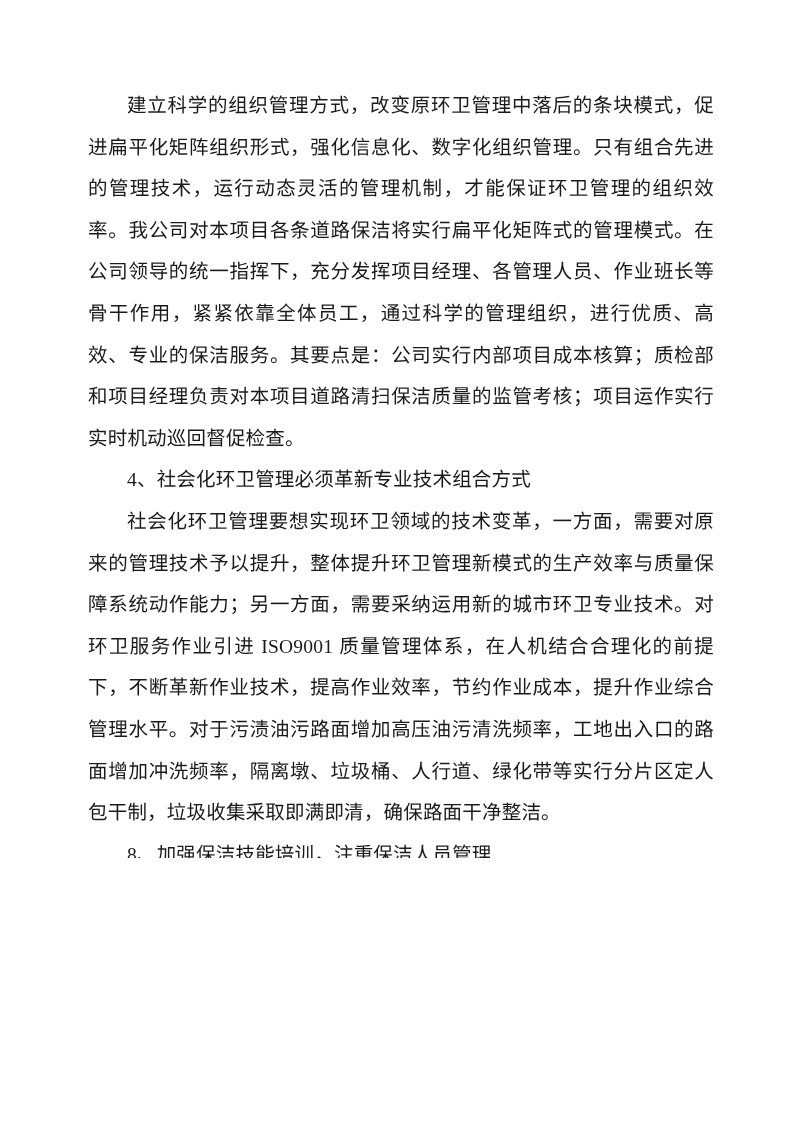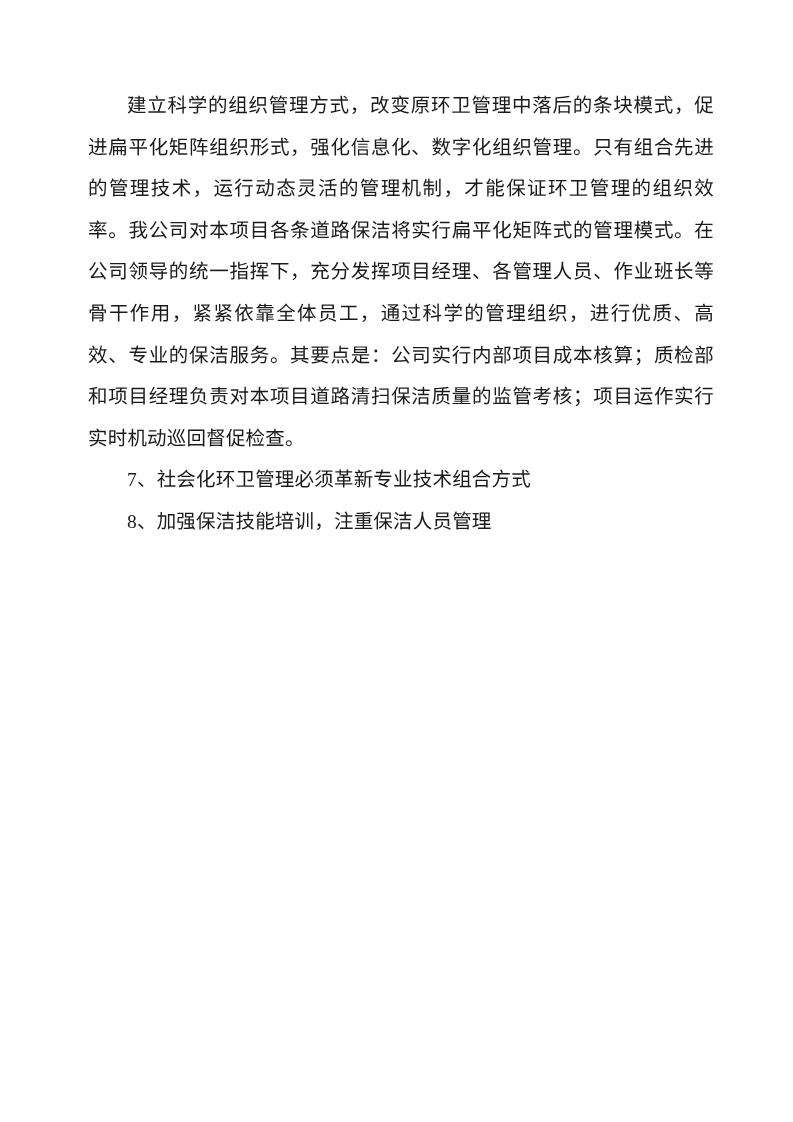--- a/index.html
+++ b/index.html
@@ -47,19 +47,20 @@
     color: #1a1a1a;
     font-family: "Liberation Serif", "DejaVu Serif", serif;
   }
 </style>
 </head>
 <body>
 
 <div class="page">
   <div class="content">
     <p>建立科学的组织管理方式，改变原环卫管理中落后的条块模式，促进扁平化矩阵组织形式，强化信息化、数字化组织管理。只有组合先进的管理技术，运行动态灵活的管理机制，才能保证环卫管理的组织效率。我公司对本项目各条道路保洁将实行扁平化矩阵式的管理模式。在公司领导的统一指挥下，充分发挥项目经理、各管理人员、作业班长等骨干作用，紧紧依靠全体员工，通过科学的管理组织，进行优质、高效、专业的保洁服务。其要点是：公司实行内部项目成本核算；质检部和项目经理负责对本项目道路清扫保洁质量的监管考核；项目运作实行实时机动巡回督促检查。</p>
-    <p>7、社会化环卫管理必须革新专业技术组合方式</p>
+    <p>4、社会化环卫管理必须革新专业技术组合方式</p>
+    <p>社会化环卫管理要想实现环卫领域的技术变革，一方面，需要对原来的管理技术予以提升，整体提升环卫管理新模式的生产效率与质量保障系统动作能力；另一方面，需要采纳运用新的城市环卫专业技术。对环卫服务作业引进 ISO9001 质量管理体系，在人机结合合理化的前提下，不断革新作业技术，提高作业效率，节约作业成本，提升作业综合管理水平。对于污渍油污路面增加高压油污清洗频率，工地出入口的路面增加冲洗频率，隔离墩、垃圾桶、人行道、绿化带等实行分片区定人包干制，垃圾收集采取即满即清，确保路面干净整洁。</p>
     <p>8、加强保洁技能培训，注重保洁人员管理</p>
   </div>
   <div class="footer">
     <span class="pagenum">7</span>
   </div>
 </div>
 
 </body></html>

